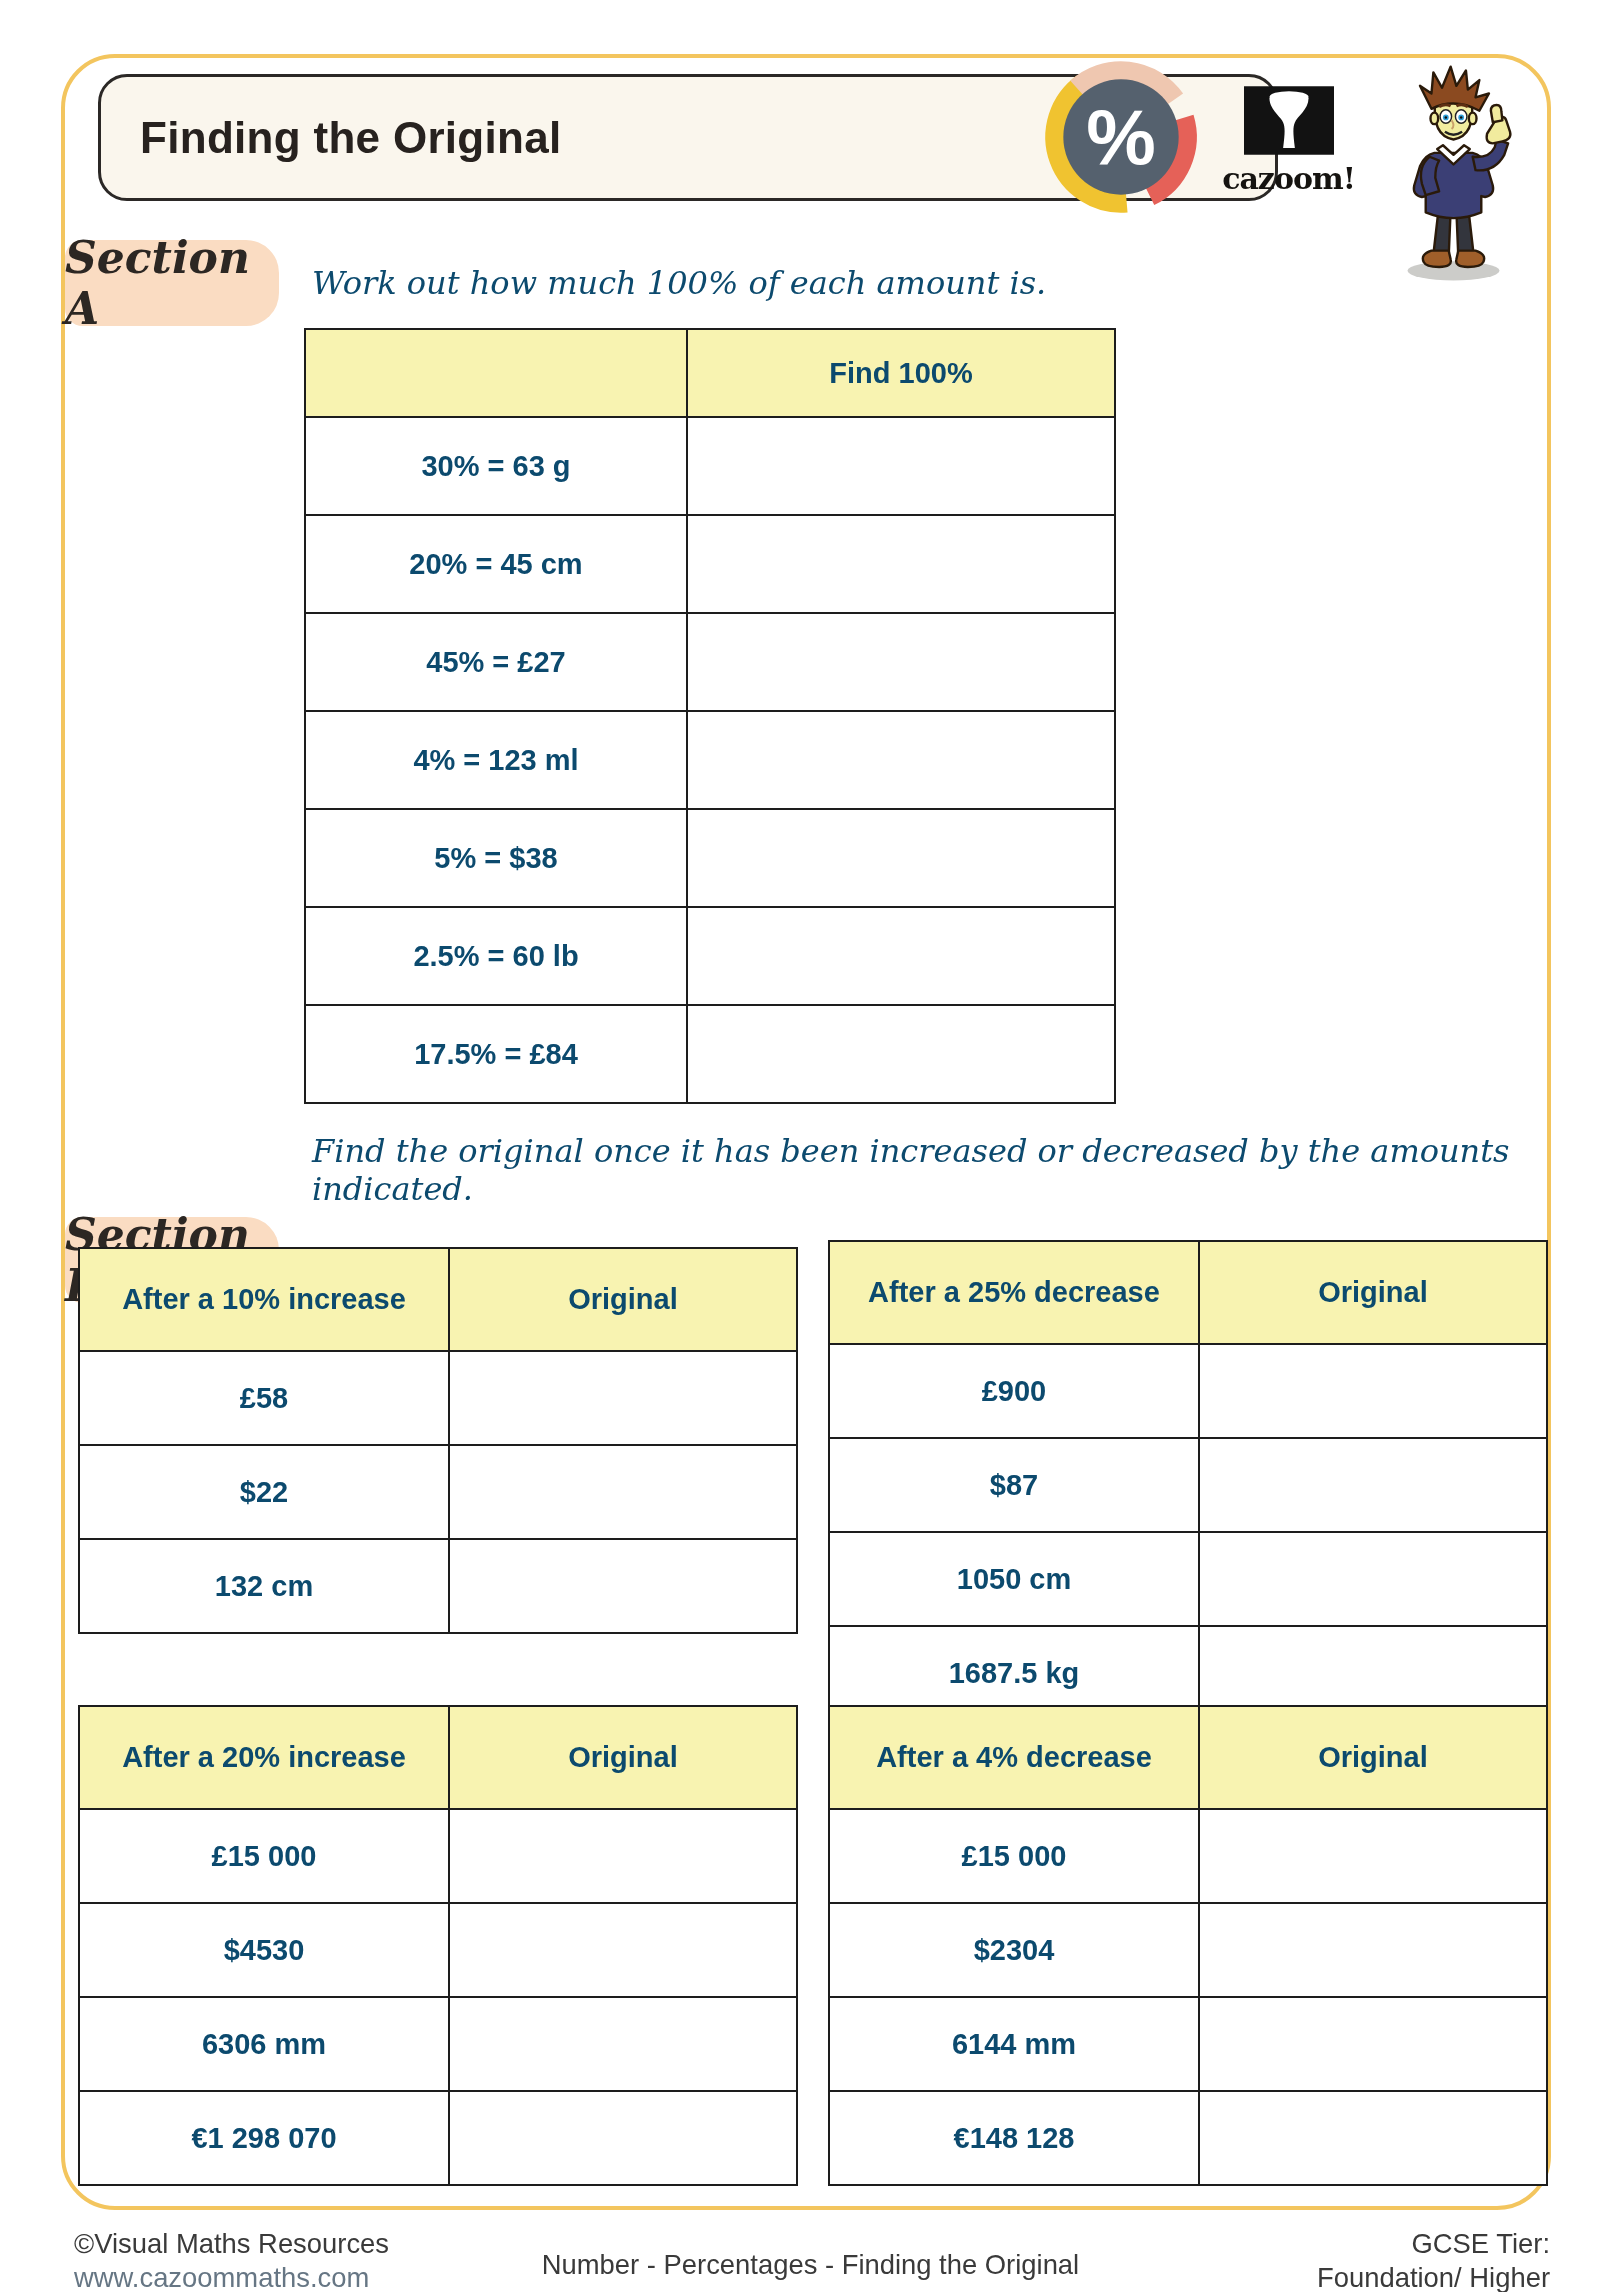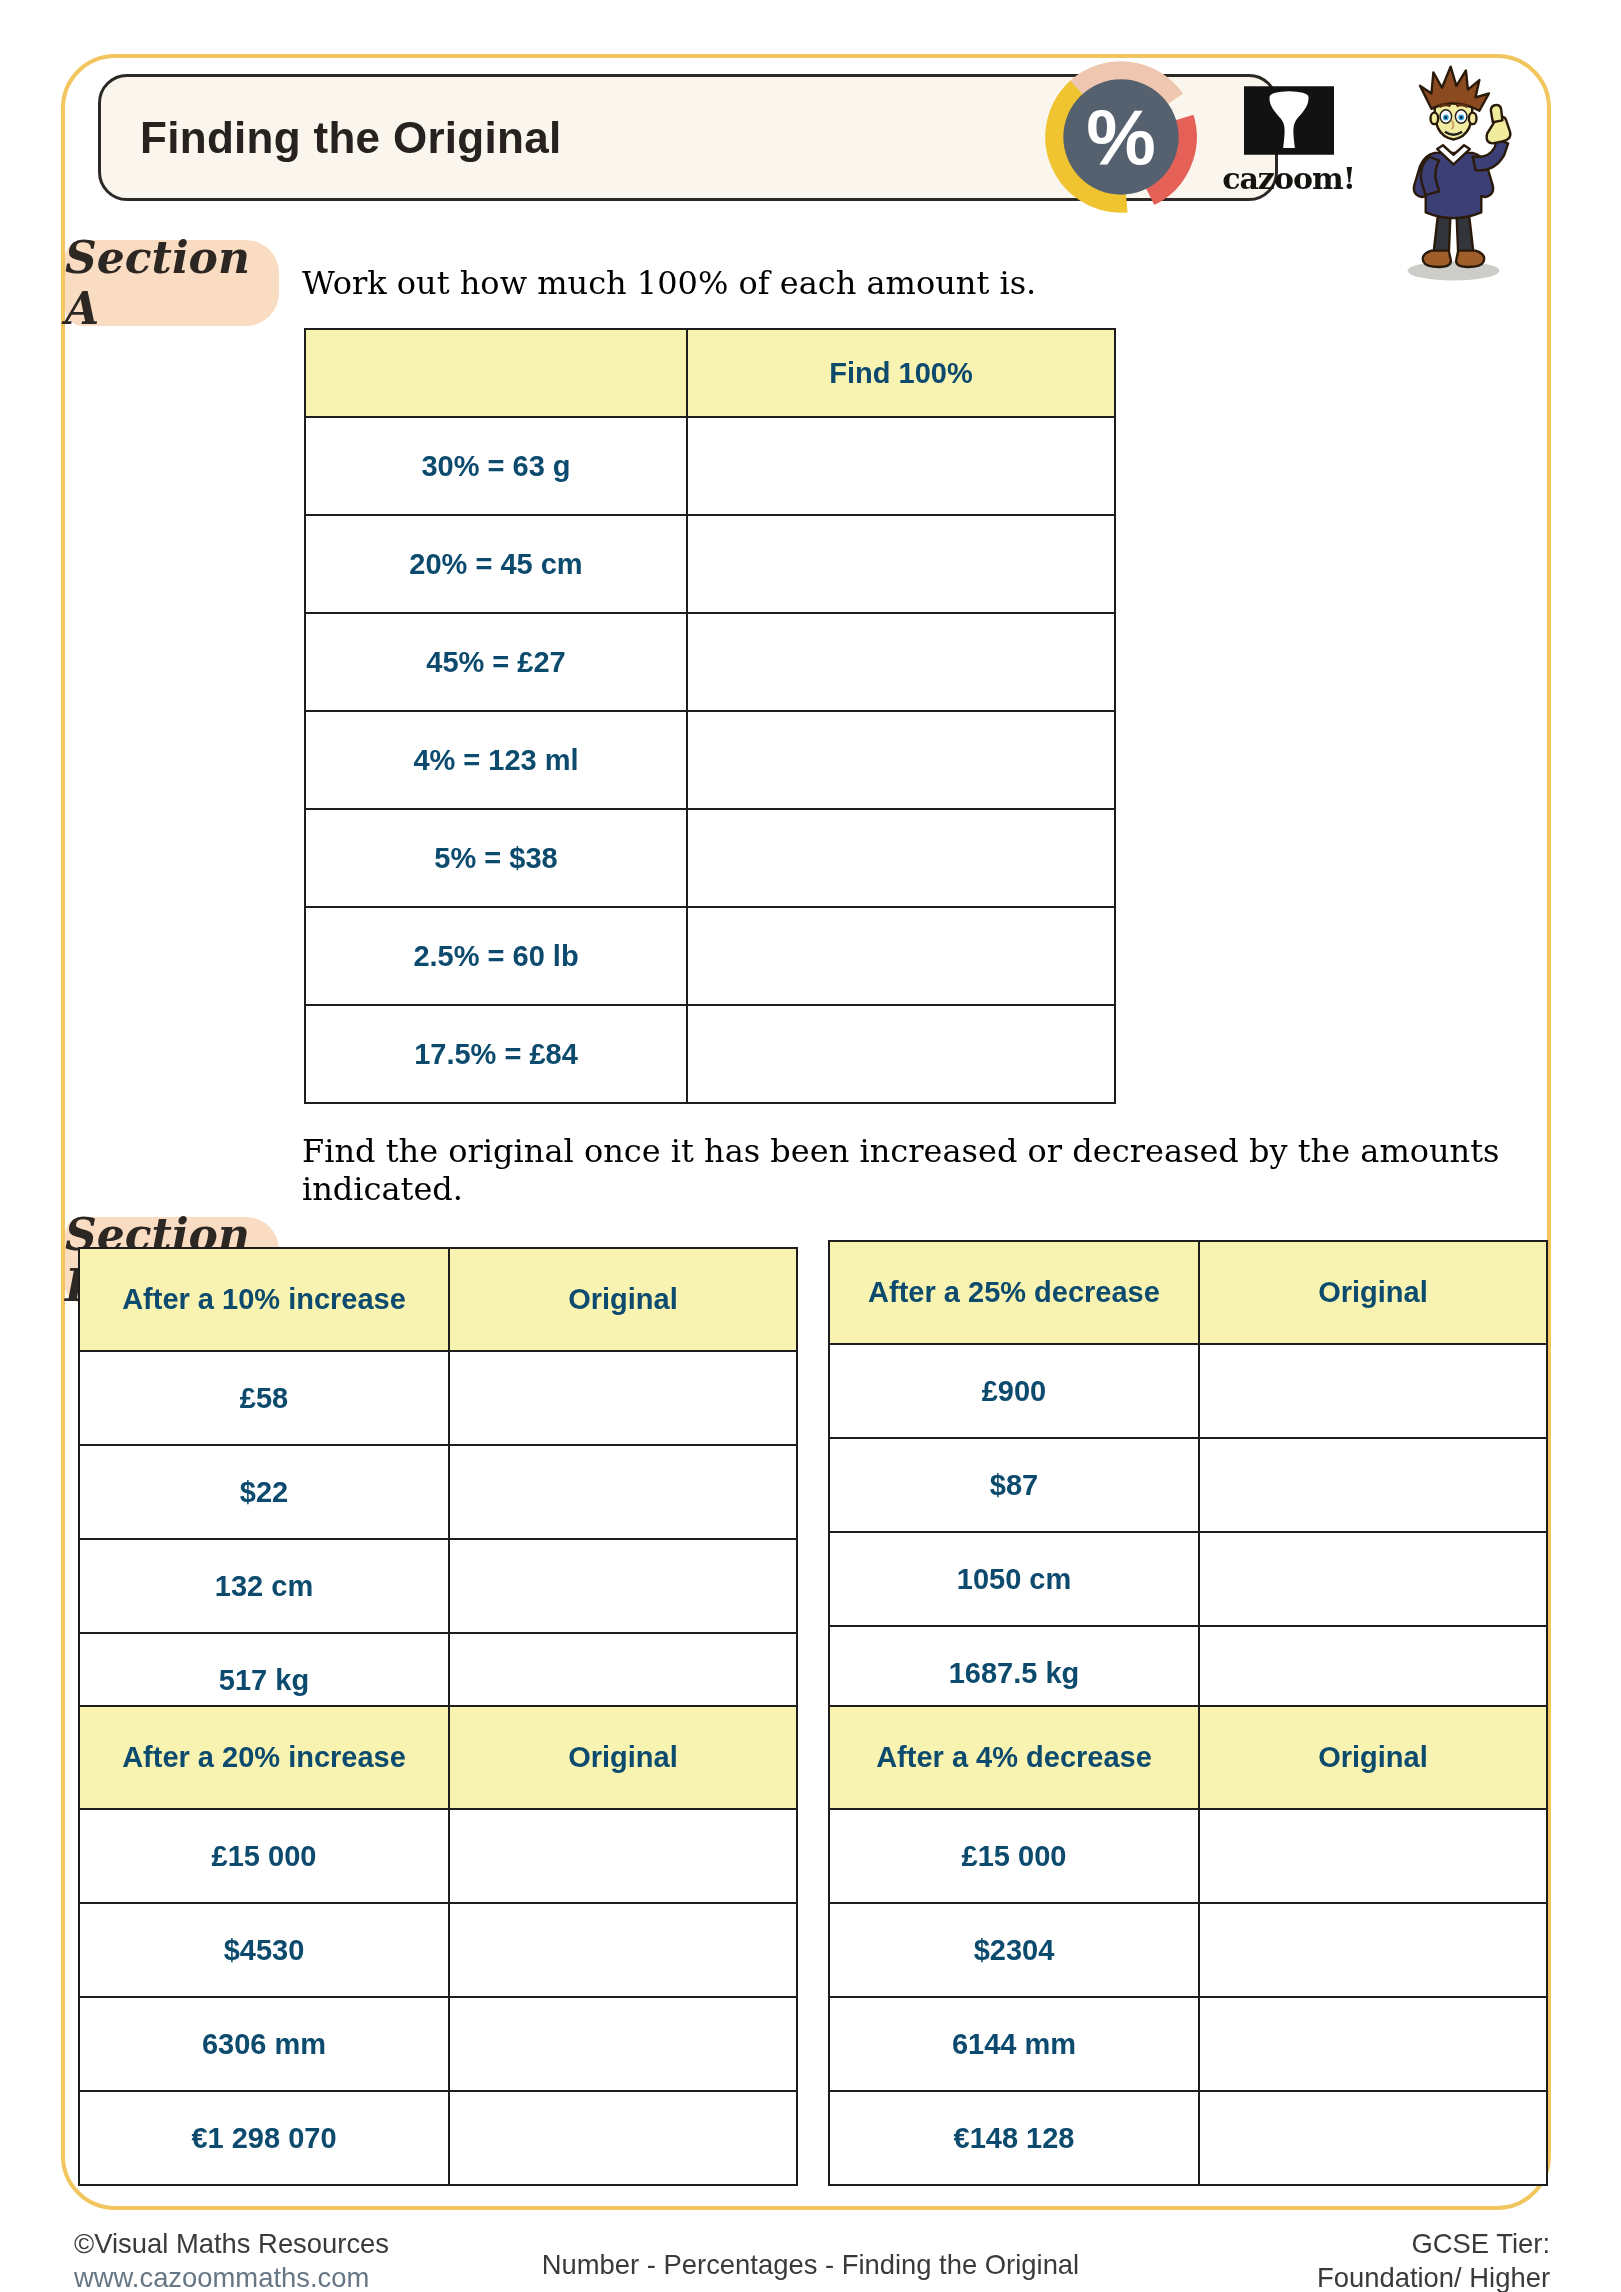--- a/index.html
+++ b/index.html
@@ -34,22 +34,22 @@
   .mascot{left:1380px;top:59px;}
   
   .section-label{
     left:65px;width:214px;height:86px;background:var(--label_peach,#FADCC2);
     border-radius:17.6px 33px 33px 17.6px;display:flex;align-items:center;justify-content:center;
     font-family:"DejaVu Serif",serif;font-style:italic;font-weight:700;font-size:44px;color:#2c2723;
   }
   .label-a{top:240px;}
   .label-b{top:1185px;margin-top:32px;}
   .instruction{
-    left:302px;width:1215px;height:86px;display:flex;align-items:center;
-    font-family:"DejaVu Serif",serif;font-size:32px;color:#000000;
+    left:312px;width:1215px;height:86px;display:flex;align-items:center;
+    font-family:"DejaVu Serif",serif;font-style:italic;font-size:32px;color:#0c4a6e;
   }
   .instr-a{top:240px;}
   .instr-b{top:1127px;}
   
   table{border-collapse:collapse;position:absolute;table-layout:fixed;background:#fff;}
   td{
     border:2.9px solid #1d1d1d;vertical-align:middle;text-align:center;
     font-weight:700;font-size:29px;color:#0c4a6e;padding:0;
   }
   tr.head td{background:var(--header_yellow,#F8F3B1);}
@@ -197,24 +197,20 @@
     <td></td>
   </tr>
   <tr class="row">
     <td>$22</td>
     <td></td>
   </tr>
   <tr class="row">
     <td>132 cm</td>
     <td></td>
   </tr>
-  <tr class="row">
-    <td>517 kg</td>
-    <td></td>
-  </tr>
 </tbody>
   </table>
 
 <table class="tb tb2">
   <colgroup>
       <col class="c1">
       <col class="c2">
     </colgroup>
   <tbody>
       <tr class="head">

